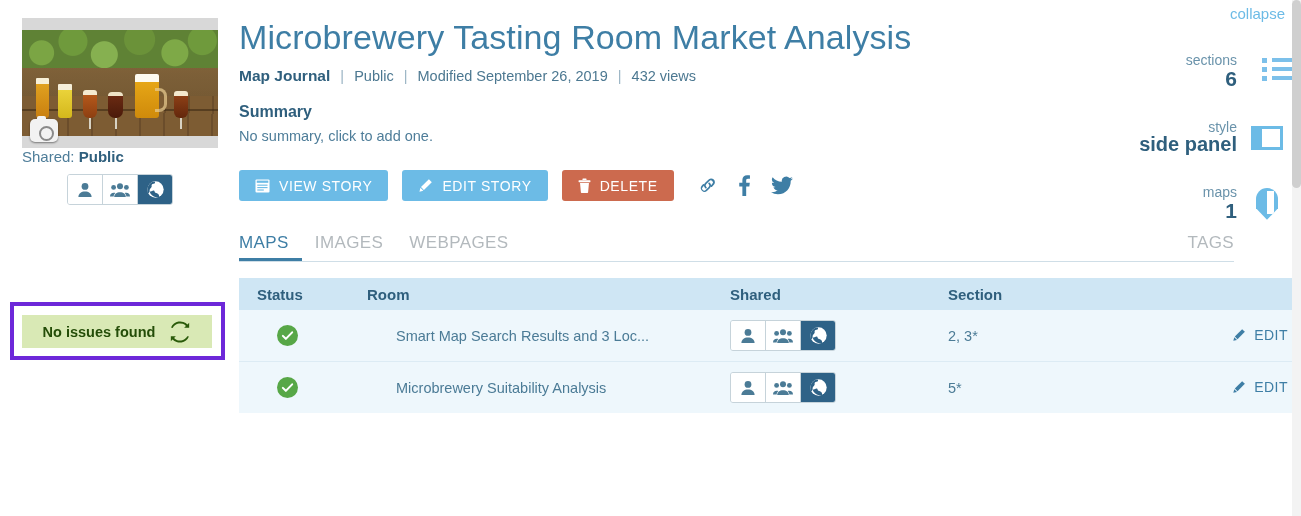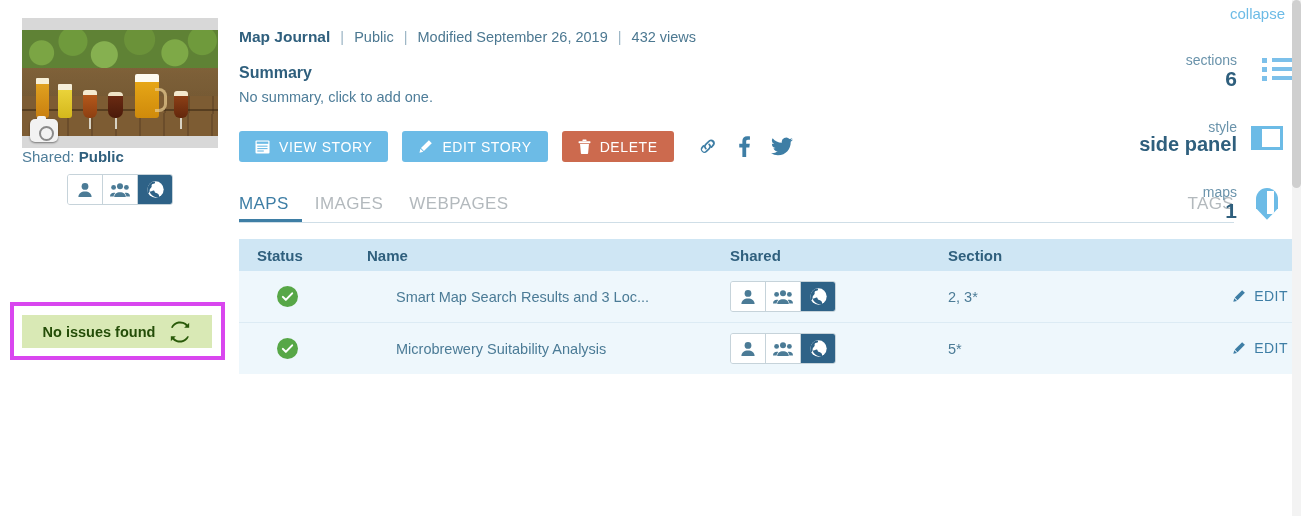--- a/index.html
+++ b/index.html
@@ -152,21 +152,21 @@
   .share-toggle .seg:last-child { border-right: none; }
   .share-toggle .seg.active { background: #2e6287; }
 
   
   .issues-annot {
     position: absolute;
     left: 10px;
     top: 302px;
     width: 215px;
     height: 58px;
-    border: 4px solid #d946ef;
+    border: 4px solid #6d28d9;
     background: #ffffff;
     box-sizing: border-box;
   }
   .issues-badge {
     position: absolute;
     left: 8px;
     top: 9px;
     width: 190px;
     height: 33px;
     background: #d9e9b5;
@@ -461,20 +461,21 @@
       <span>No issues found</span>
       <svg width="22" height="22" viewBox="0 0 24 24">
         <path d="M4 7.5a9 9 0 0 1 14.5-2.1l-2 2H22V2l-1.8 1.8A11 11 0 0 0 2.2 7z" fill="#2a5a0a"></path>
         <path d="M20 16.5A9 9 0 0 1 5.5 18.6l2-2H2V22l1.8-1.8A11 11 0 0 0 21.8 17z" fill="#2a5a0a"></path>
       </svg>
     </div>
   </div>
 
   <div class="main">
 
+    <h1 class="title">Microbrewery Tasting Room Market Analysis</h1>
 
     <div class="meta">
       <span class="strong">Map Journal</span>
       <span class="sep">|</span>
       <span class="dim">Public</span>
       <span class="sep">|</span>
       <span class="dim">Modified September 26, 2019</span>
       <span class="sep">|</span>
       <span class="dim">432 views</span>
     </div>
@@ -530,21 +531,21 @@
       <div class="tab active">MAPS</div>
       <div class="tab">IMAGES</div>
       <div class="tab">WEBPAGES</div>
       <div class="tab right">TAGS</div>
     </div>
 
     <table class="maps">
       <thead>
         <tr>
           <th class="col-status">Status</th>
-          <th class="col-name">Name</th>
+          <th class="col-name">Room</th>
           <th class="col-shared">Shared</th>
           <th class="col-section">Section</th>
           <th class="col-action"></th>
         </tr>
       </thead>
       <tbody>
 
         <tr>
           <td class="col-status">
             <span class="check">

